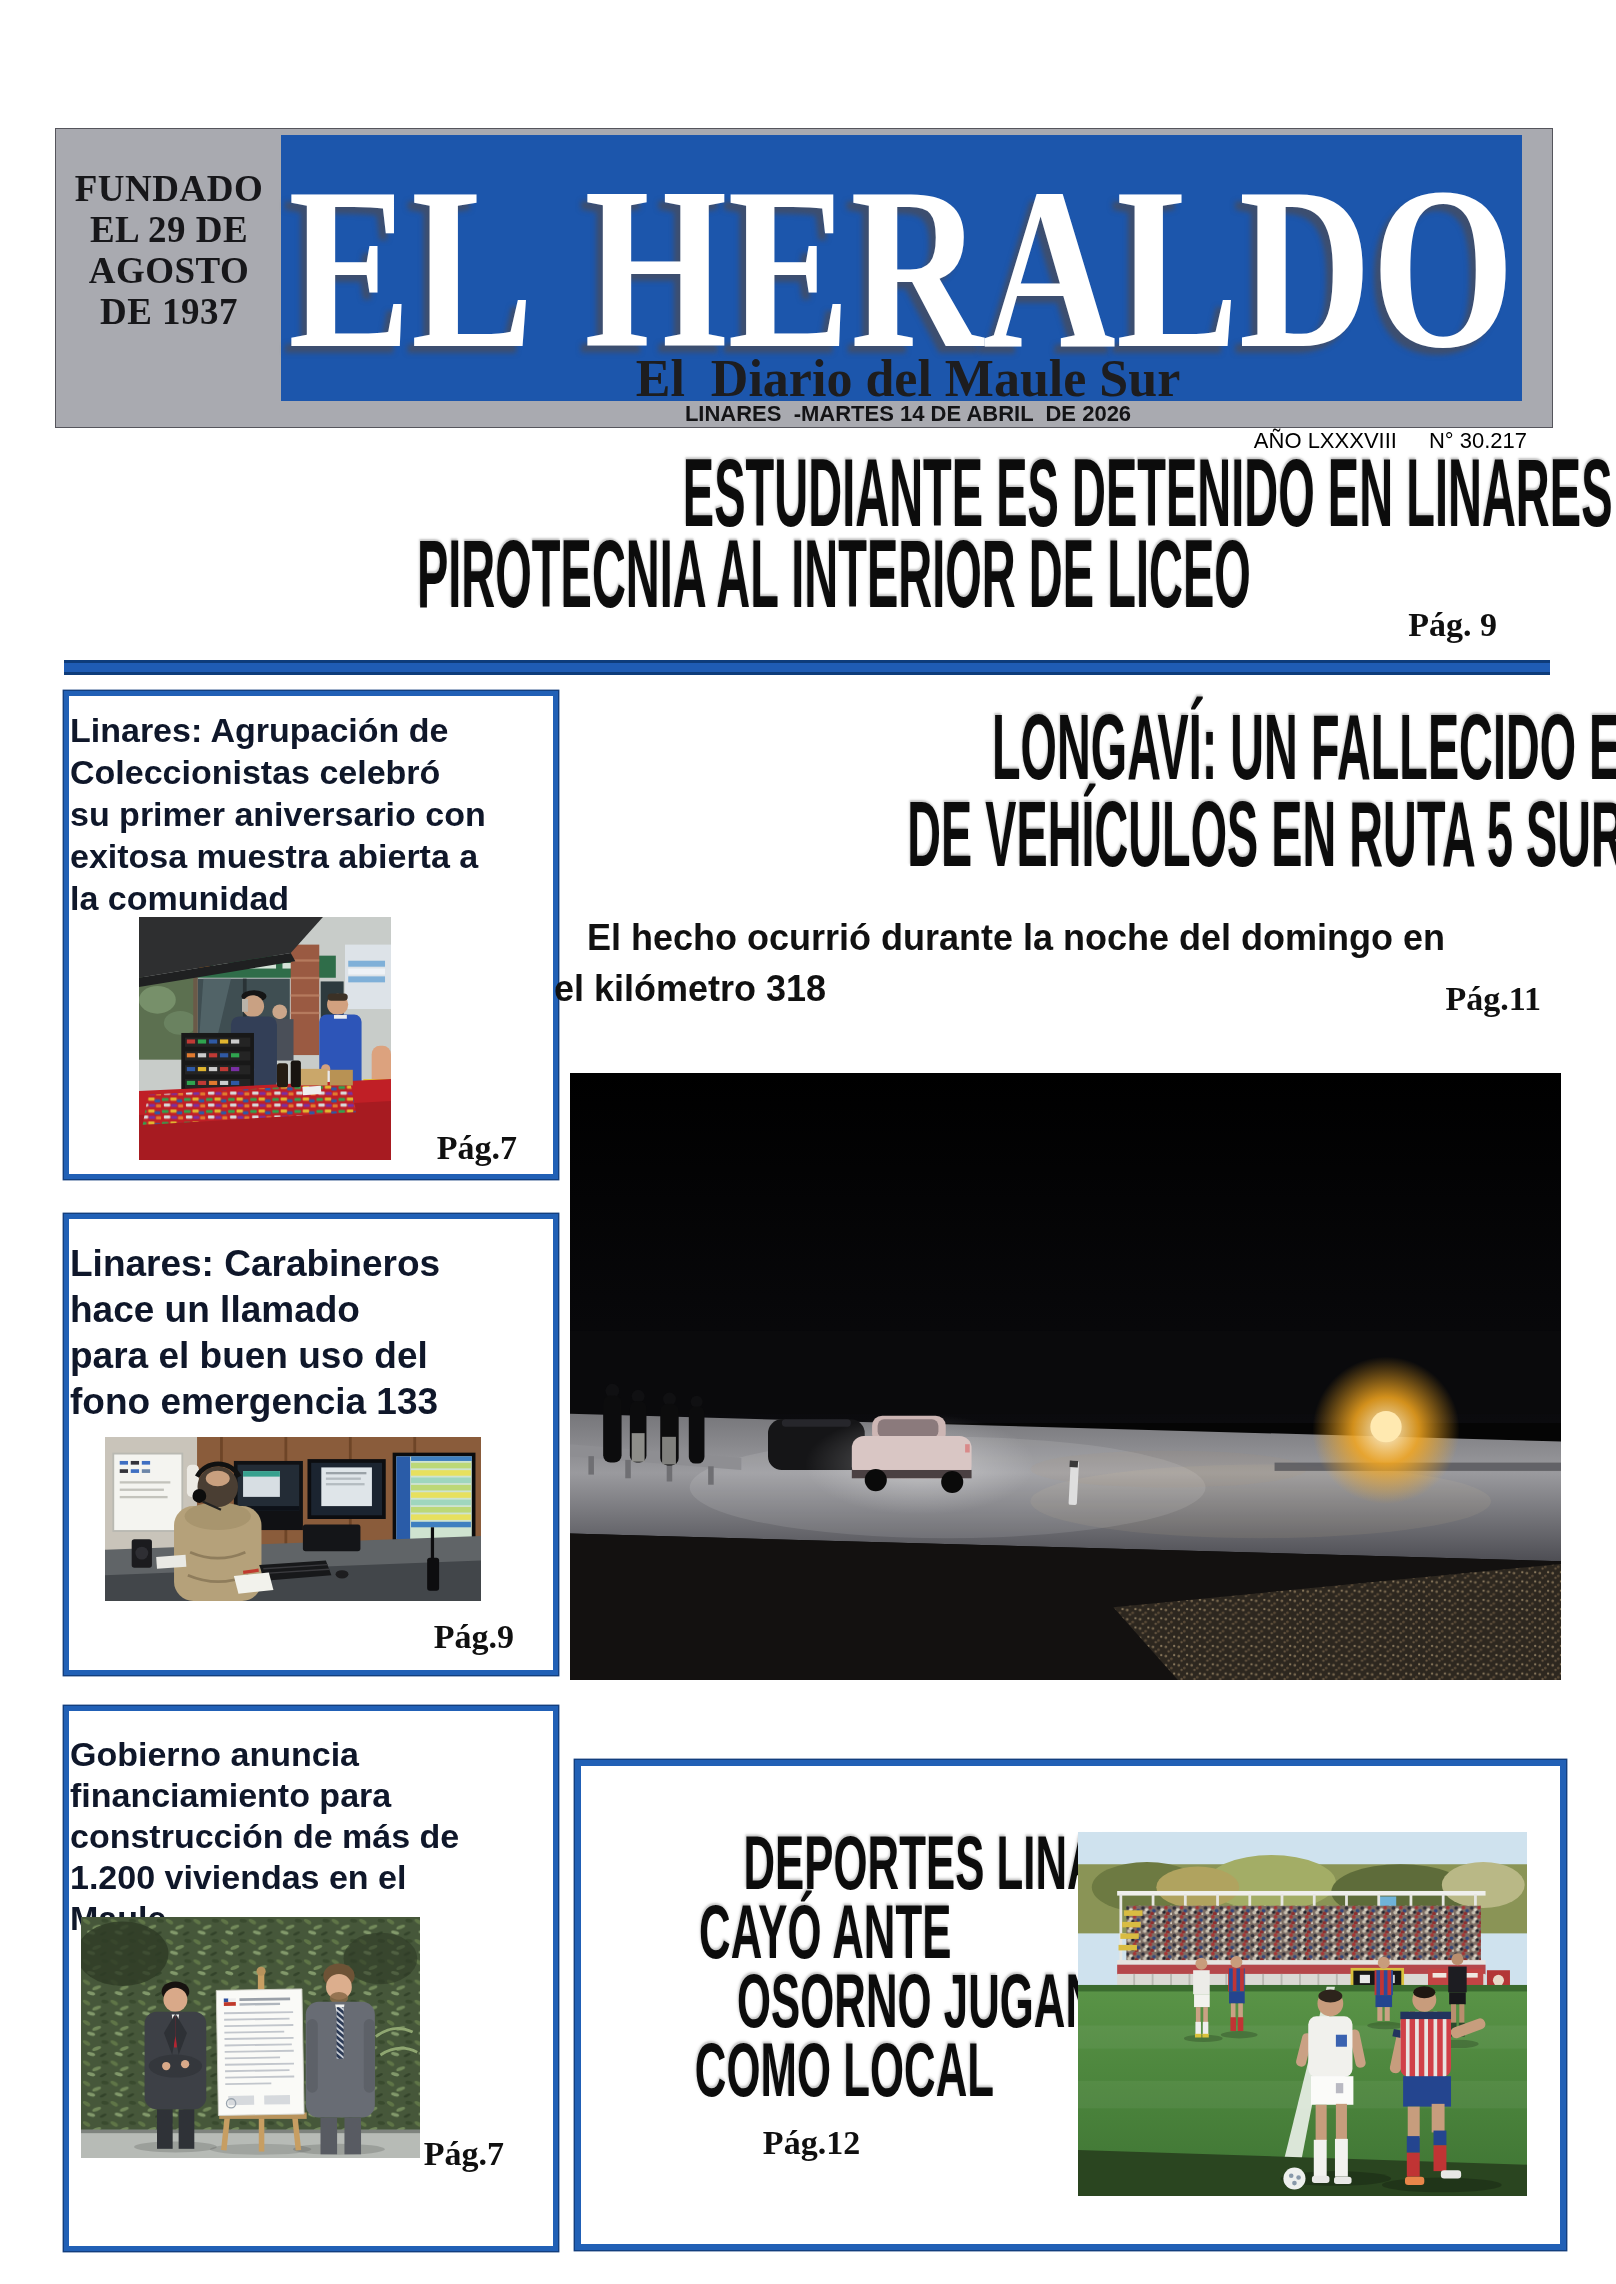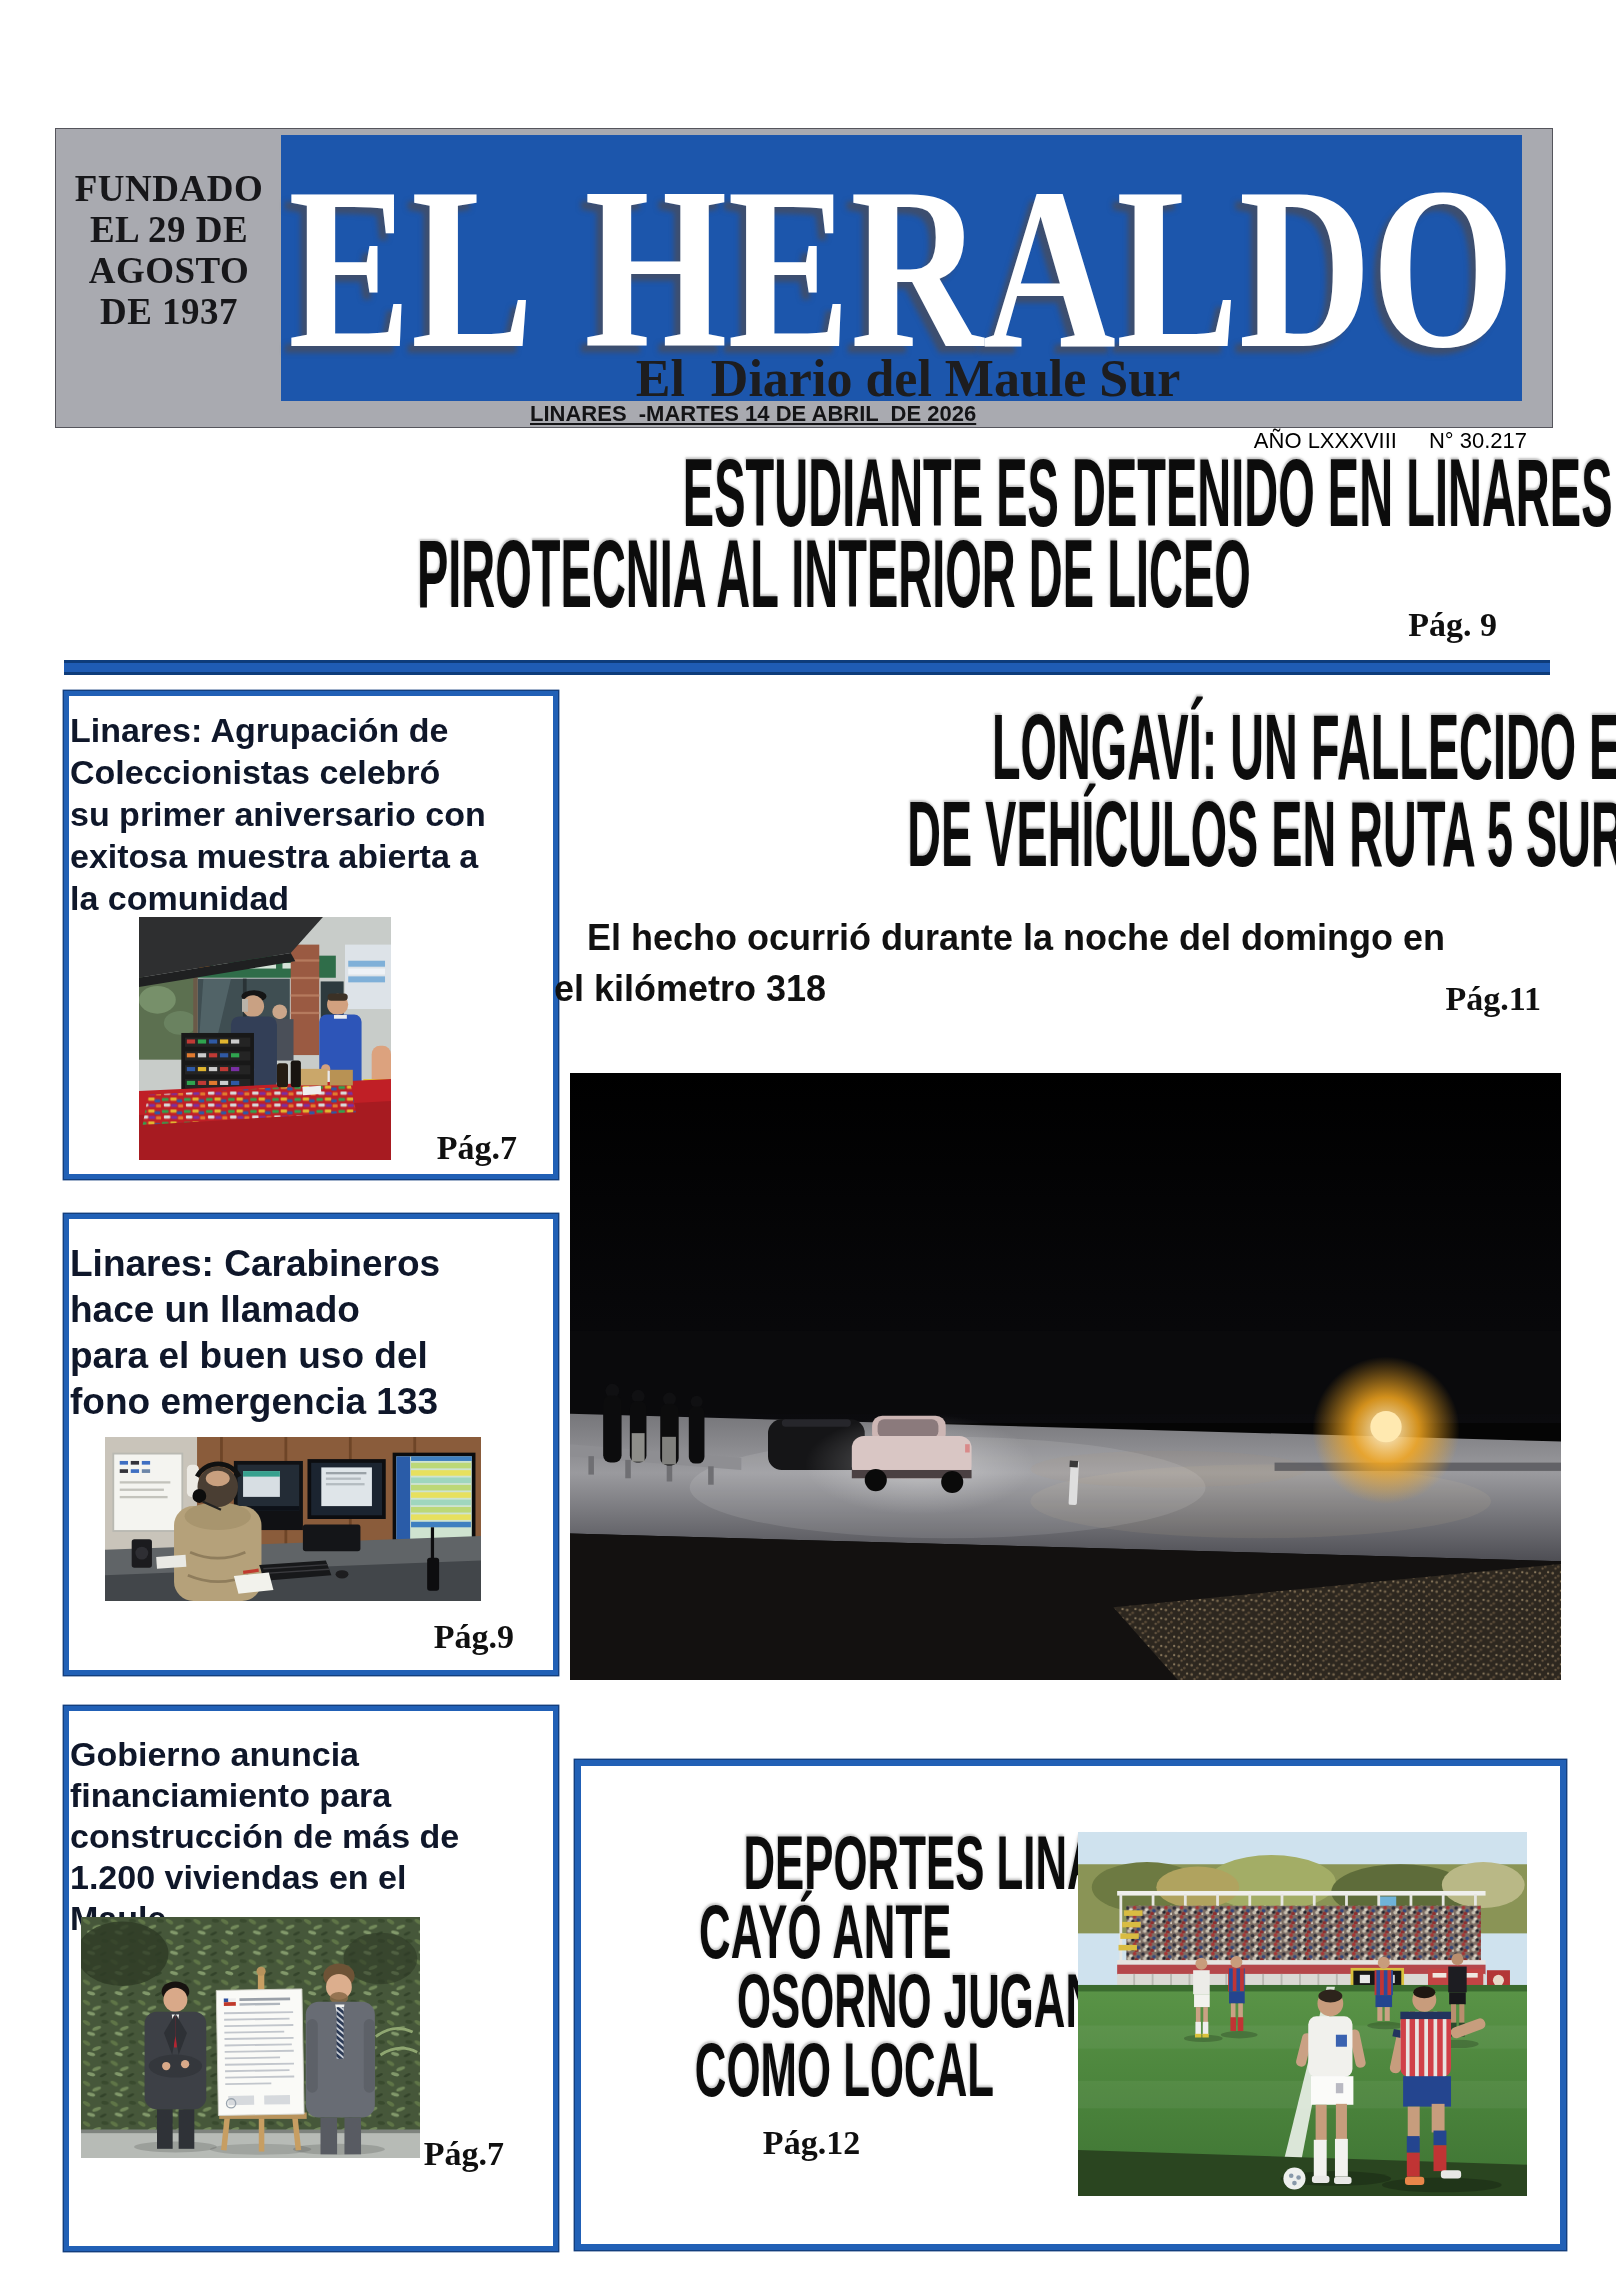--- a/index.html
+++ b/index.html
@@ -14,22 +14,22 @@
            line-height:41px;color:#17171a;letter-spacing:0.5px;}
   .logo-box{position:absolute;left:225px;top:6.4px;width:1241px;height:266px;
             background:#1c56ac;display:flex;align-items:center;justify-content:center;overflow:visible;}
   .logo-text{font-family:"Liberation Serif",serif;font-weight:bold;color:#ffffff;
              font-size:230px;white-space:pre;display:inline-block;
              transform:scale(0.80,1.0);transform-origin:center;word-spacing:18.4px;
              text-shadow:-8.3px 7.4px 6.4px rgba(75,75,85,.7);}
   .tagline{position:absolute;left:474px;top:220px;width:756px;text-align:center;
            font-family:"Liberation Serif",serif;font-weight:bold;font-size:52px;
            color:#1d1d1f;white-space:pre;}
-  .dateline{position:absolute;left:474px;top:272px;width:756px;text-align:left;
-            font-weight:bold;font-size:22px;color:#141416;white-space:pre;text-decoration:underline;}
+  .dateline{position:absolute;left:474px;top:272px;width:756px;text-align:center;
+            font-weight:bold;font-size:22px;color:#141416;white-space:pre;}
   .issue{position:absolute;right:25px;top:273px;font-weight:normal;font-size:22px;color:#000000;white-space:pre;}
   .issue .num{margin-left:32px;}
 
   
   .hline{position:absolute;text-align:center;}
   .cond{display:inline-block;font-weight:bold;color:#0c0c0c;white-space:pre;
         transform:scale(var(--sx,.55),var(--sy,1.05));transform-origin:center;
         text-shadow:-1.4px -1.8px 2.8px rgba(90,90,90,.35);}
   .lead-size{font-size:94px;--sx:.5;--sy:1.03;}
   .long-size{font-size:90px;--sx:.52;--sy:1.04;}

